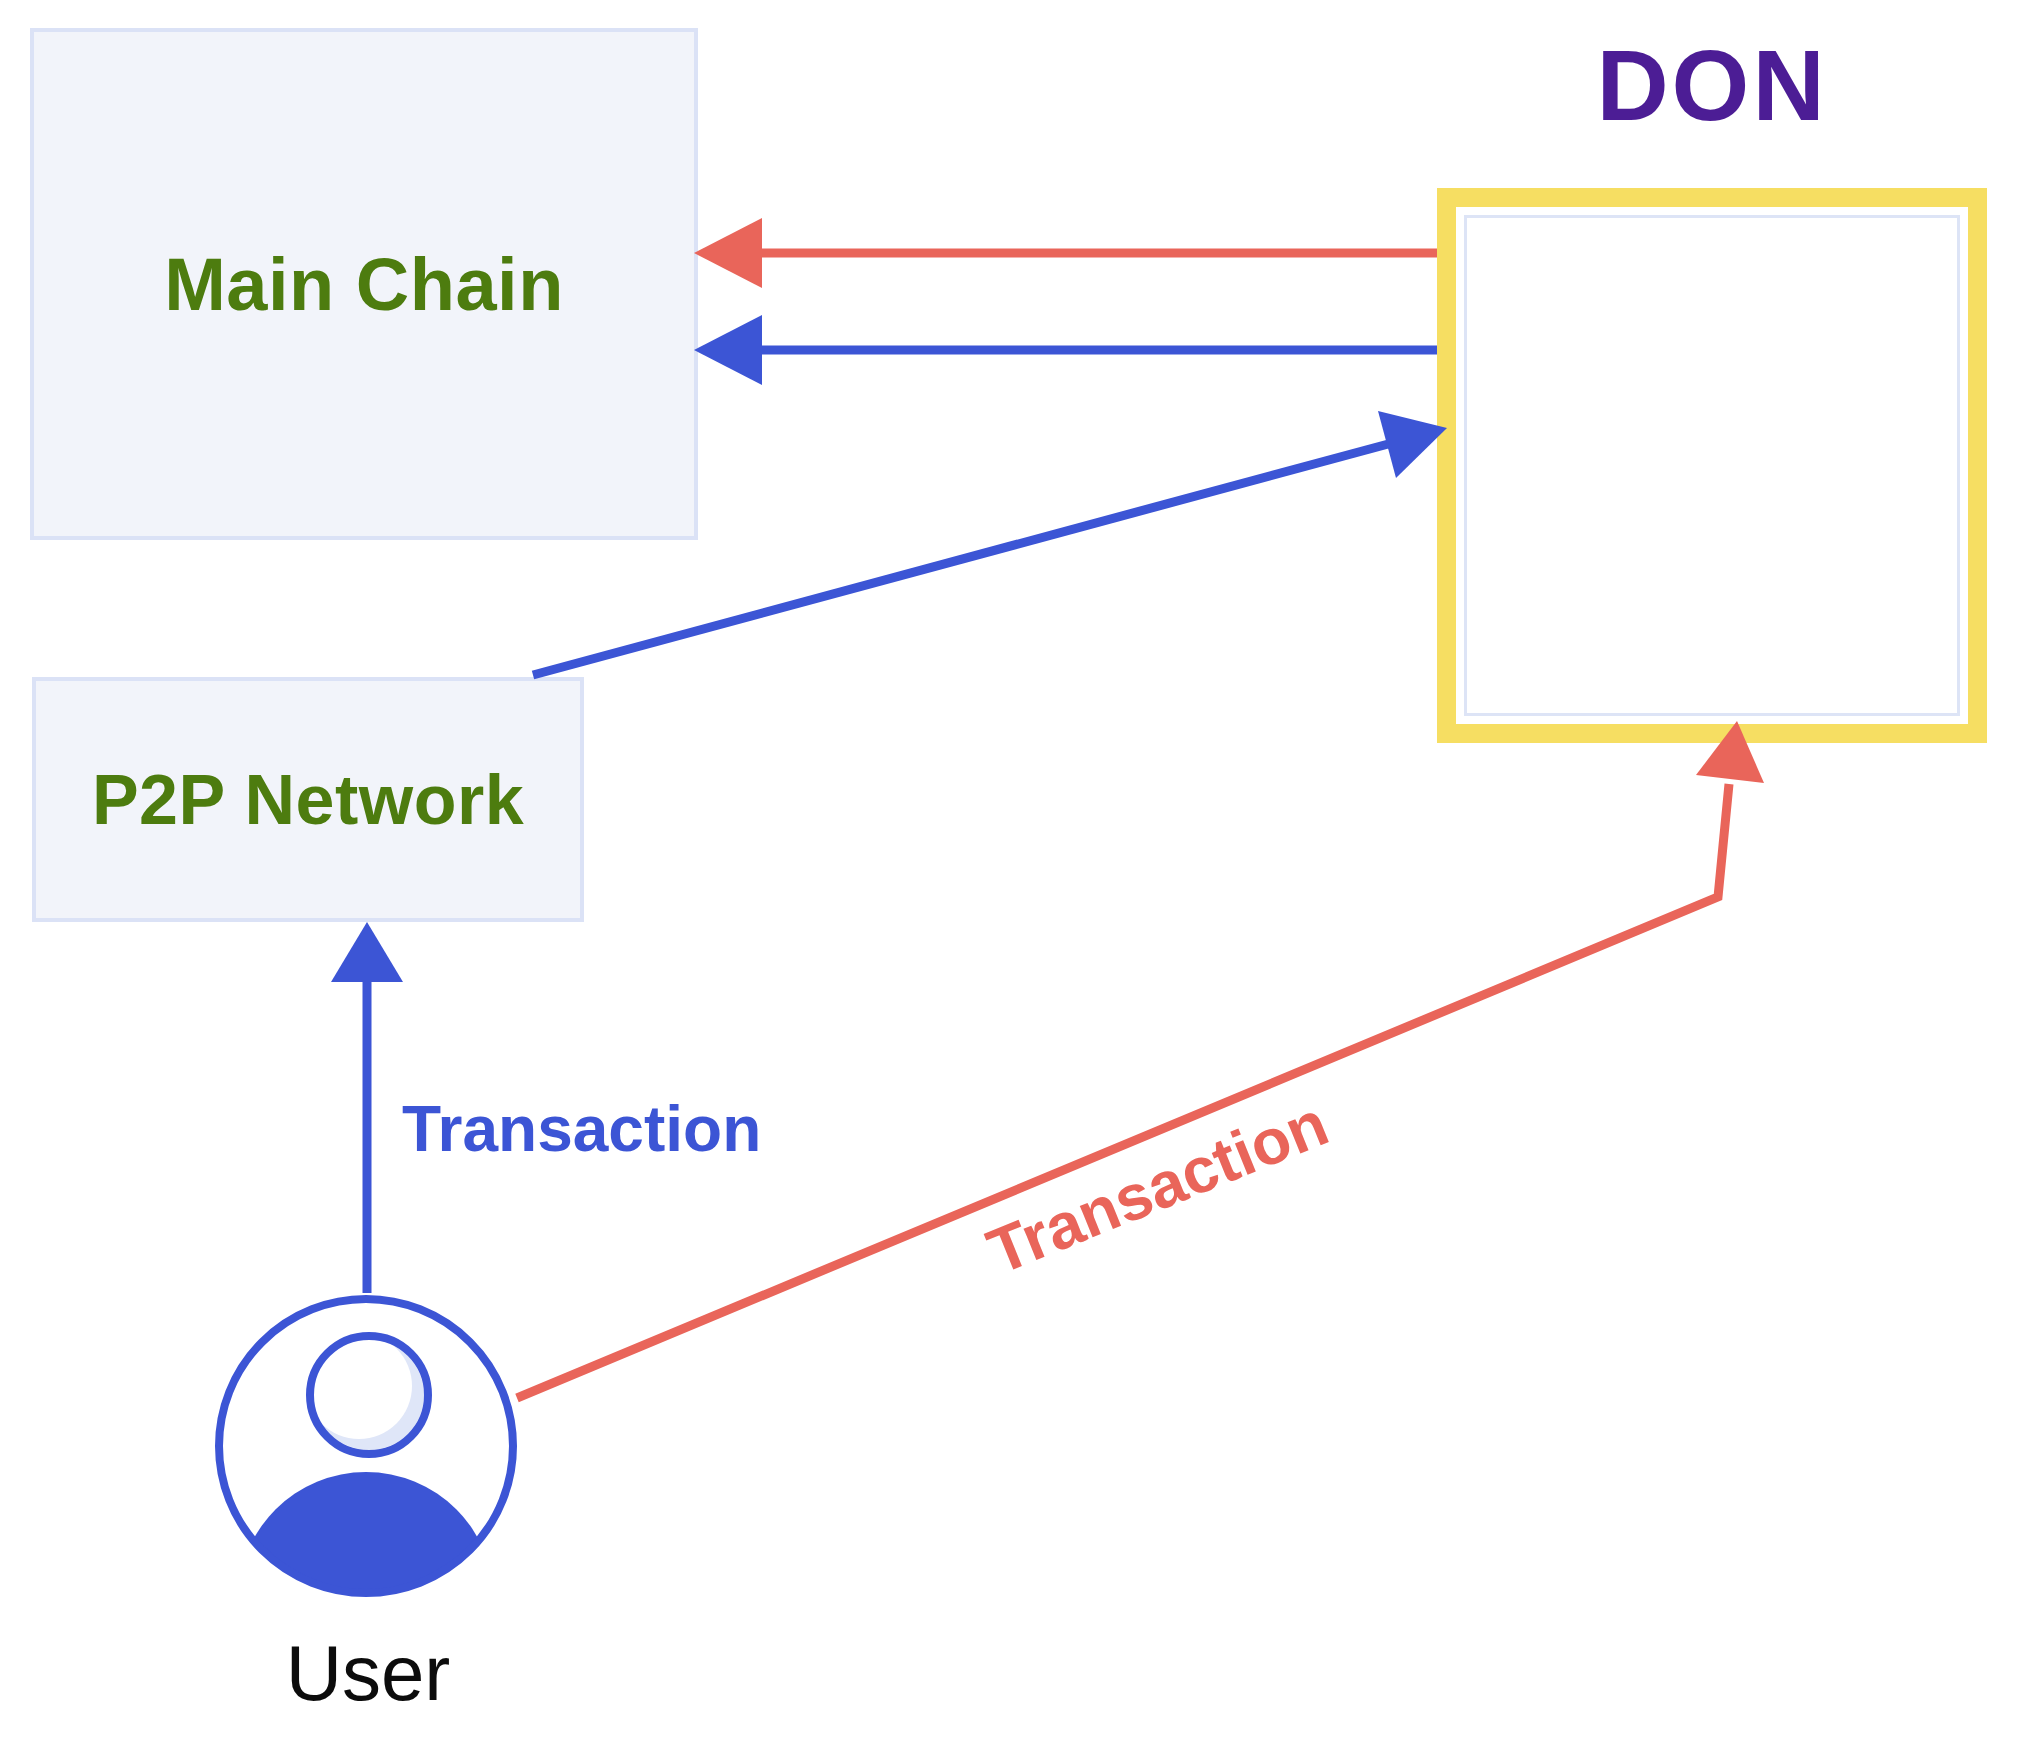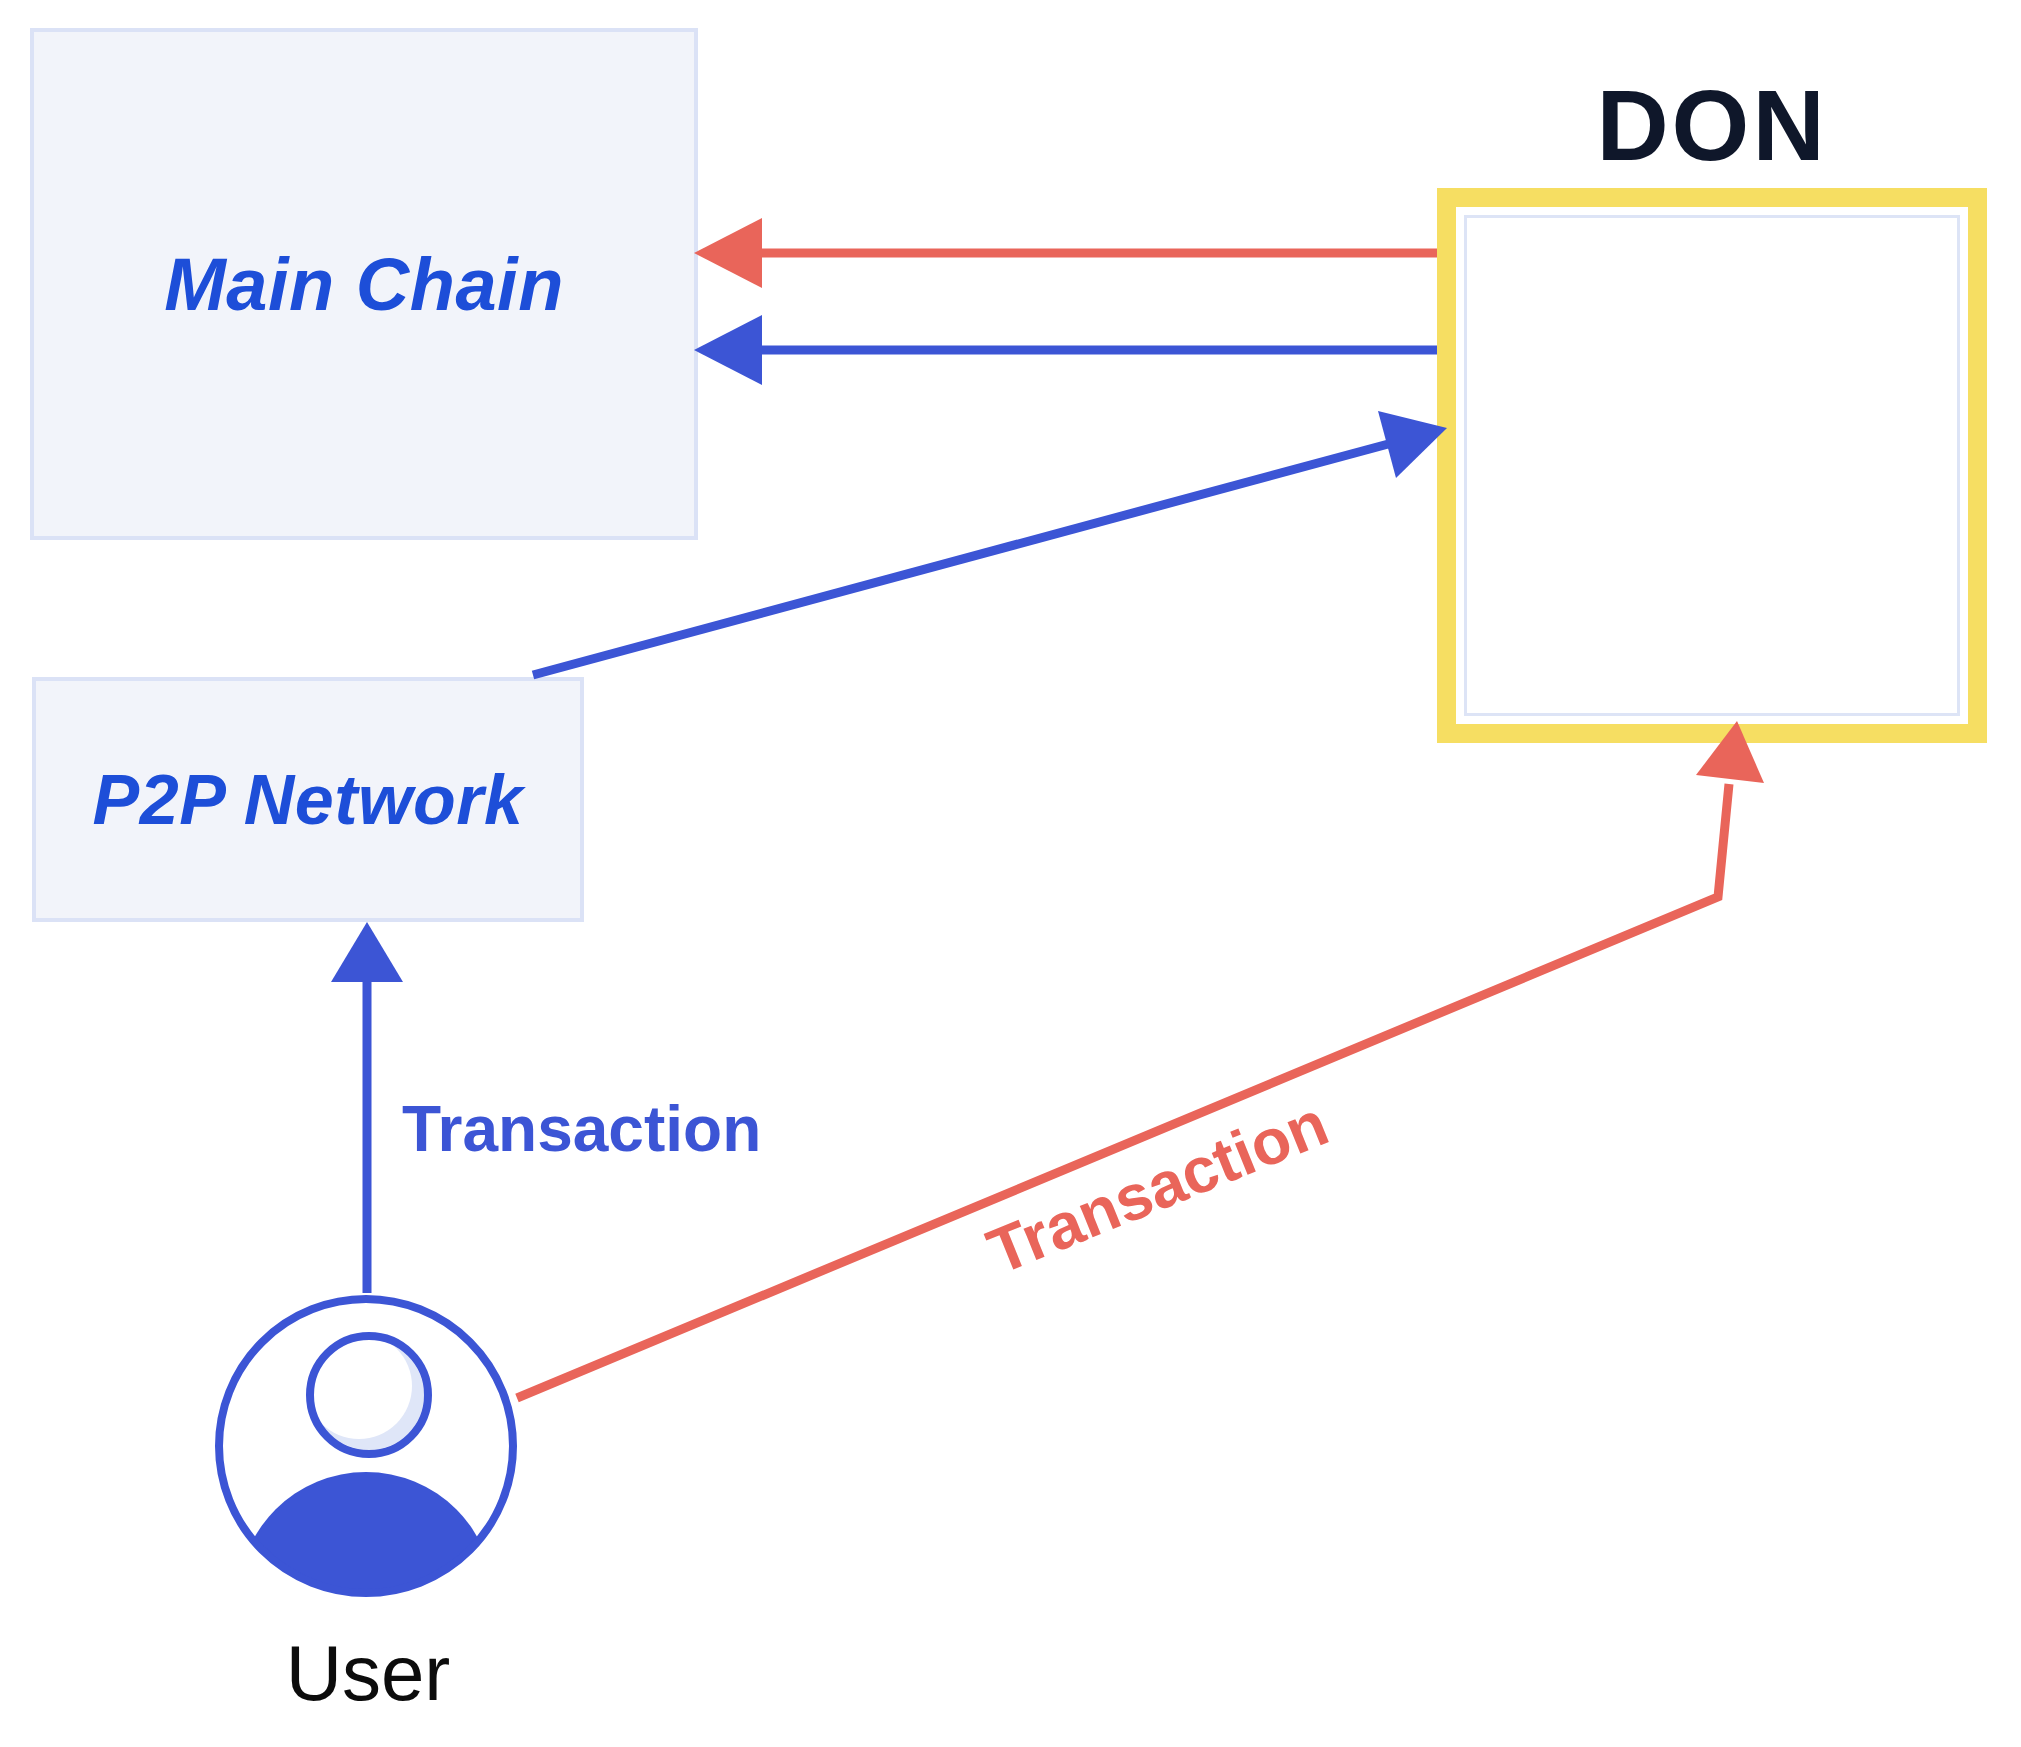--- a/index.html
+++ b/index.html
@@ -12,34 +12,32 @@
   }
   .node-box{
     position:absolute;
     background:#F2F4FA;
     border:4px solid #DBE2F6;
     box-sizing:border-box;
     display:flex;align-items:center;justify-content:center;
   }
   .node-label{
     font-weight:700;
-    color:#1d4ed8;
+    color:#4d7c0f;
     letter-spacing:0.5px;
-    font-style:italic;
   }
   #main-chain-box{left:30px;top:28px;width:668px;height:512px;}
   #main-chain-box .node-label{font-size:74px;}
   #p2p-box{left:32px;top:677px;width:552px;height:245px;}
   #p2p-box .node-label{font-size:70px;}
   #don-title{
     position:absolute;left:1437px;top:28px;width:550px;
     text-align:center;
-    font-size:100px;font-weight:900;color:#0f172a;
+    font-size:100px;font-weight:900;color:#4c1d95;
     letter-spacing:3px;
-    margin-top:40px;
   }
   #don-box{
     position:absolute;left:1437px;top:188px;width:550px;height:555px;
     background:#F6DE62;
   }
   #don-box .don-inner{
     position:absolute;inset:19px;background:#ffffff;
   }
   #don-box .don-core{
     position:absolute;inset:27px;background:#ffffff;

